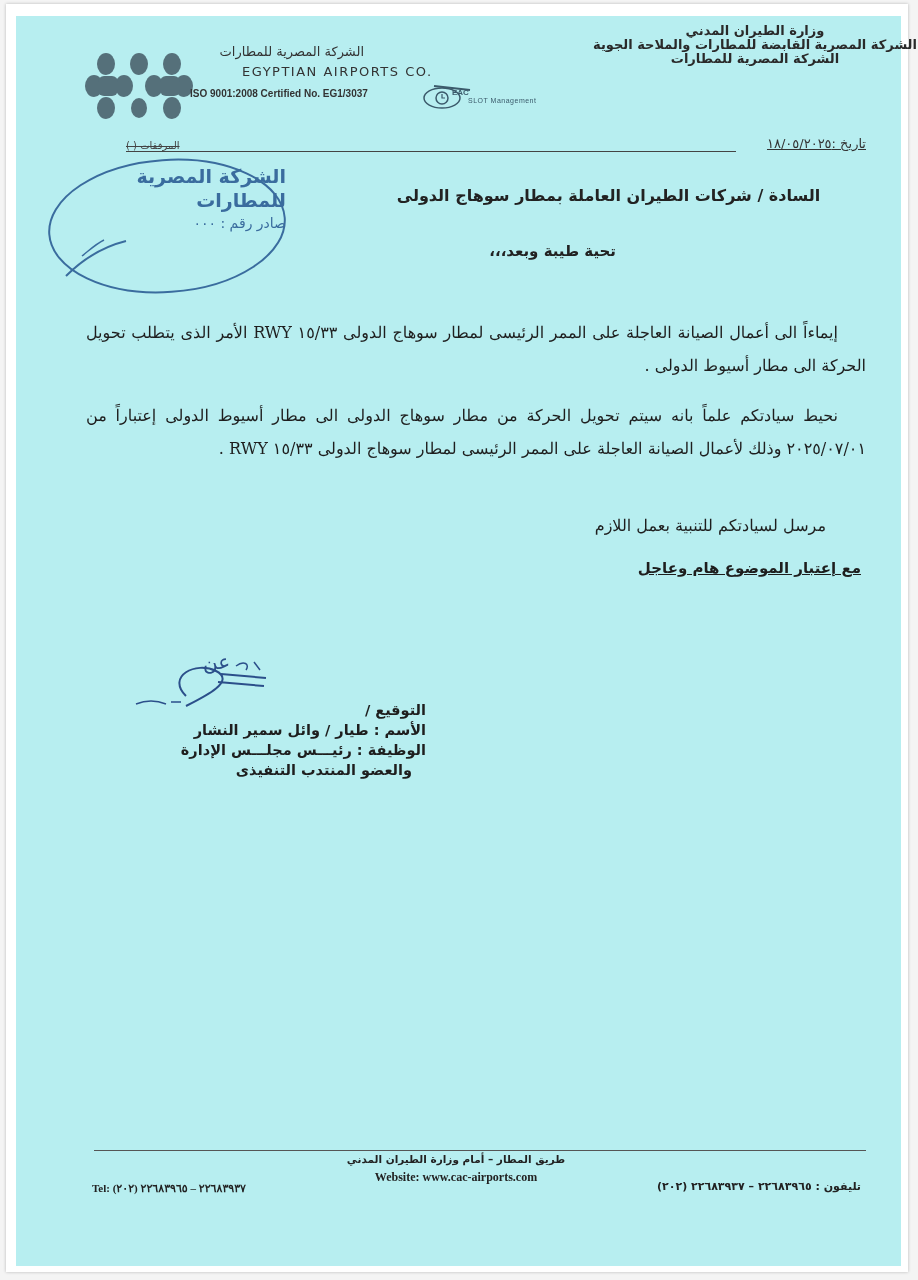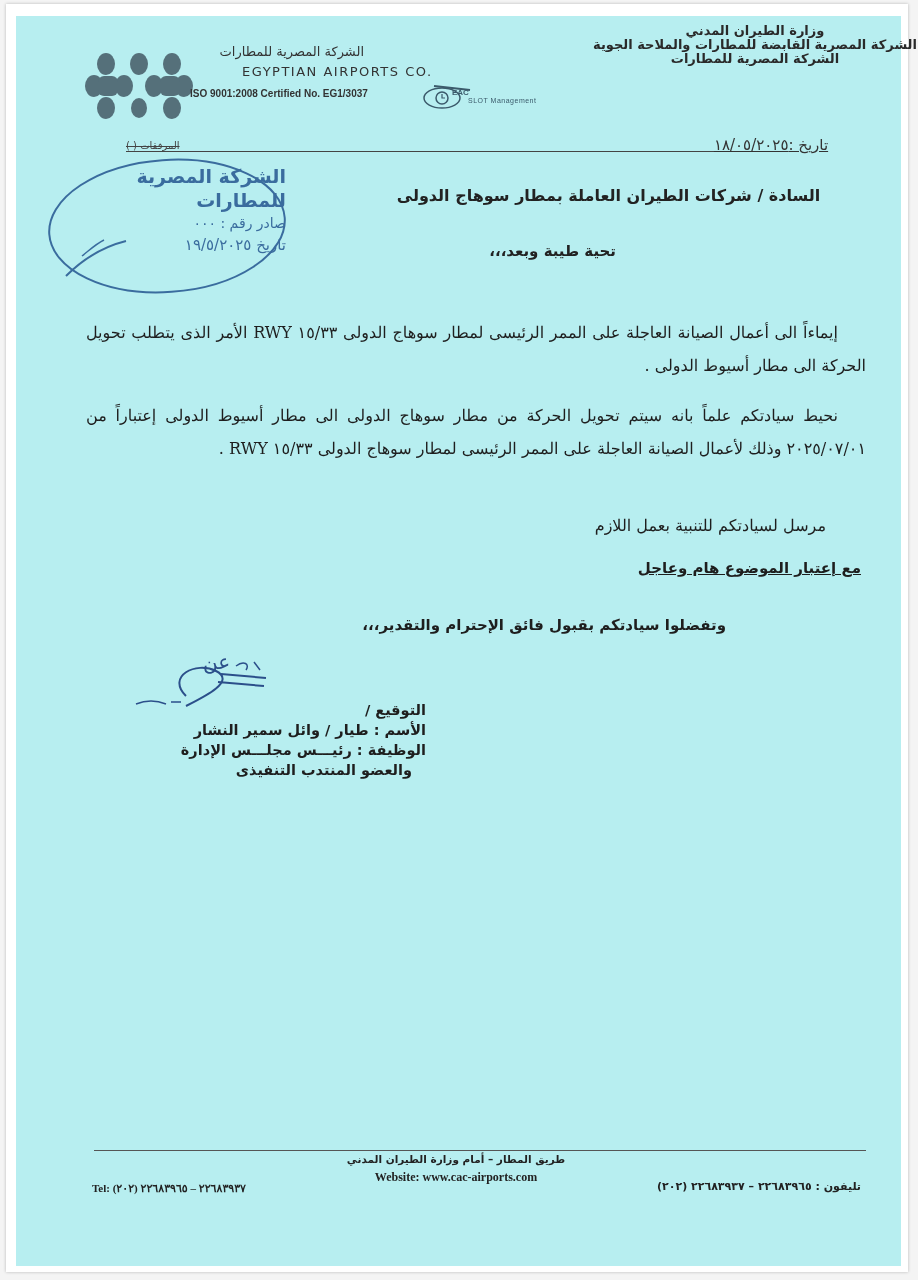--- a/index.html
+++ b/index.html
@@ -30,21 +30,21 @@
   .company-ar { left: 188px; top: 28px; width: 160px; font-size: 13px; color:#333; text-align: right; }
   .company-en { left: 190px; top: 48px; font-size: 13px; letter-spacing: 1.5px; color:#333; font-family: "DejaVu Sans", sans-serif; margin-left: 36px; }
   .iso { left: 174px; top: 72px; font-size: 10px; color:#333; font-family: "Liberation Sans", sans-serif; font-weight: bold; }
 
   .slot { left: 396px; top: 62px; width: 160px; height: 36px; }
   .slot-text { left: 452px; top: 81px; font-size: 7px; color:#3b5a6b; letter-spacing: 0.5px; font-family: "Liberation Sans", sans-serif; }
   .eac-text { left: 436px; top: 72px; font-size: 8px; color:#3b5a6b; font-weight: bold; font-family: "Liberation Sans", sans-serif; }
 
   
   .ref-line { left: 110px; top: 135px; width: 610px; height: 1px; background: #444; }
-  .date { left: 660px; top: 120px; width: 190px; font-size: 15px; color:#333; text-align: center; text-decoration: underline; }
+  .date { left: 660px; top: 120px; width: 190px; font-size: 13px; color:#333; text-align: right; text-decoration: underline; }
   .ref-label { left: 110px; top: 124px; font-size: 10px; color:#444; text-decoration: line-through; }
 
   
   .stamp { left: 30px; top: 140px; width: 242px; height: 140px; }
   .stamp-lines { left: 40px; top: 148px; width: 230px; text-align: right; color: #3a6c9e; font-weight: bold; }
   .stamp-lines .l1 { font-size: 19px; line-height: 24px; }
   .stamp-lines .l2 { font-size: 17px; line-height: 22px; }
   .stamp-lines .l3 { font-size: 14px; line-height: 22px; font-weight: normal; }
   .stamp-lines .l4 { font-size: 15px; line-height: 22px; font-weight: normal; }
 
@@ -113,32 +113,30 @@
   <div class="abs date rtl">تاريخ :١٨/٠٥/٢٠٢٥</div>
 
   <svg class="abs stamp" viewBox="0 0 242 140">
     <ellipse cx="121" cy="70" rx="118" ry="66" fill="none" stroke="#3a6c9e" stroke-width="2" transform="rotate(-4 121 70)"></ellipse>
     <path d="M20 120 C 40 100, 60 90, 80 85" stroke="#3a6c9e" stroke-width="2" fill="none"></path>
     <path d="M36 100 C 46 92, 50 88, 58 84" stroke="#3a6c9e" stroke-width="1.5" fill="none"></path>
   </svg>
   <div class="abs stamp-lines rtl">
     <div class="l1">الشركة المصرية للمطارات</div>
     <div class="l3">صادر رقم : ٠٠٠</div>
-    <div class="l4">تاريخ ١٩/٥/٢٠٢٥</div>
   </div>
 
   <div class="abs addressee rtl">السادة / شركات الطيران العاملة بمطار سوهاج الدولى</div>
   <div class="abs greeting rtl">تحية طيبة وبعد،،،</div>
 
   <div class="abs body-text p1 rtl">إيماءاً الى أعمال الصيانة العاجلة على الممر الرئيسى لمطار سوهاج الدولى ١٥/٣٣ RWY الأمر الذى يتطلب تحويل الحركة الى مطار أسيوط الدولى .</div>
   <div class="abs body-text p2 rtl">نحيط سيادتكم علماً بانه سيتم تحويل الحركة من مطار سوهاج الدولى الى مطار أسيوط الدولى إعتباراً من ٢٠٢٥/٠٧/٠١ وذلك لأعمال الصيانة العاجلة على الممر الرئيسى لمطار سوهاج الدولى ١٥/٣٣ RWY .</div>
   <div class="abs body-text p3 rtl">مرسل لسيادتكم للتنبية بعمل اللازم</div>
 
   <div class="abs notice rtl">مع إعتبار الموضوع هام وعاجل</div>
-  <div class="abs closing rtl">وتفضلوا سيادتكم بقبول فائق الإحترام والتقدير،،،</div>
 
   <svg class="abs sig-scribble" viewBox="0 0 220 60">
     <path d="M60 40 C 40 20, 70 5, 90 15 C 110 25, 80 40, 60 50 M95 18 L140 22 M92 26 L138 30" stroke="#2b4f8a" stroke-width="2" fill="none"></path>
     <path d="M10 48 C 20 44, 30 44, 40 48 M45 46 L55 46" stroke="#2b4f8a" stroke-width="1.5" fill="none"></path>
     <path d="M110 10 C 118 4, 124 8, 120 14 M128 6 L134 14" stroke="#2b4f8a" stroke-width="1.5" fill="none"></path>
   </svg>
   <div class="abs rtl" style="left:172px; top:634px; font-size:20px; color:#2b4f8a;margin-left:15px;">عن</div>
   <div class="abs sig-block rtl">
     <div>التوقيع /</div>
     <div>الأسم : طيار / وائل سمير النشار</div>

